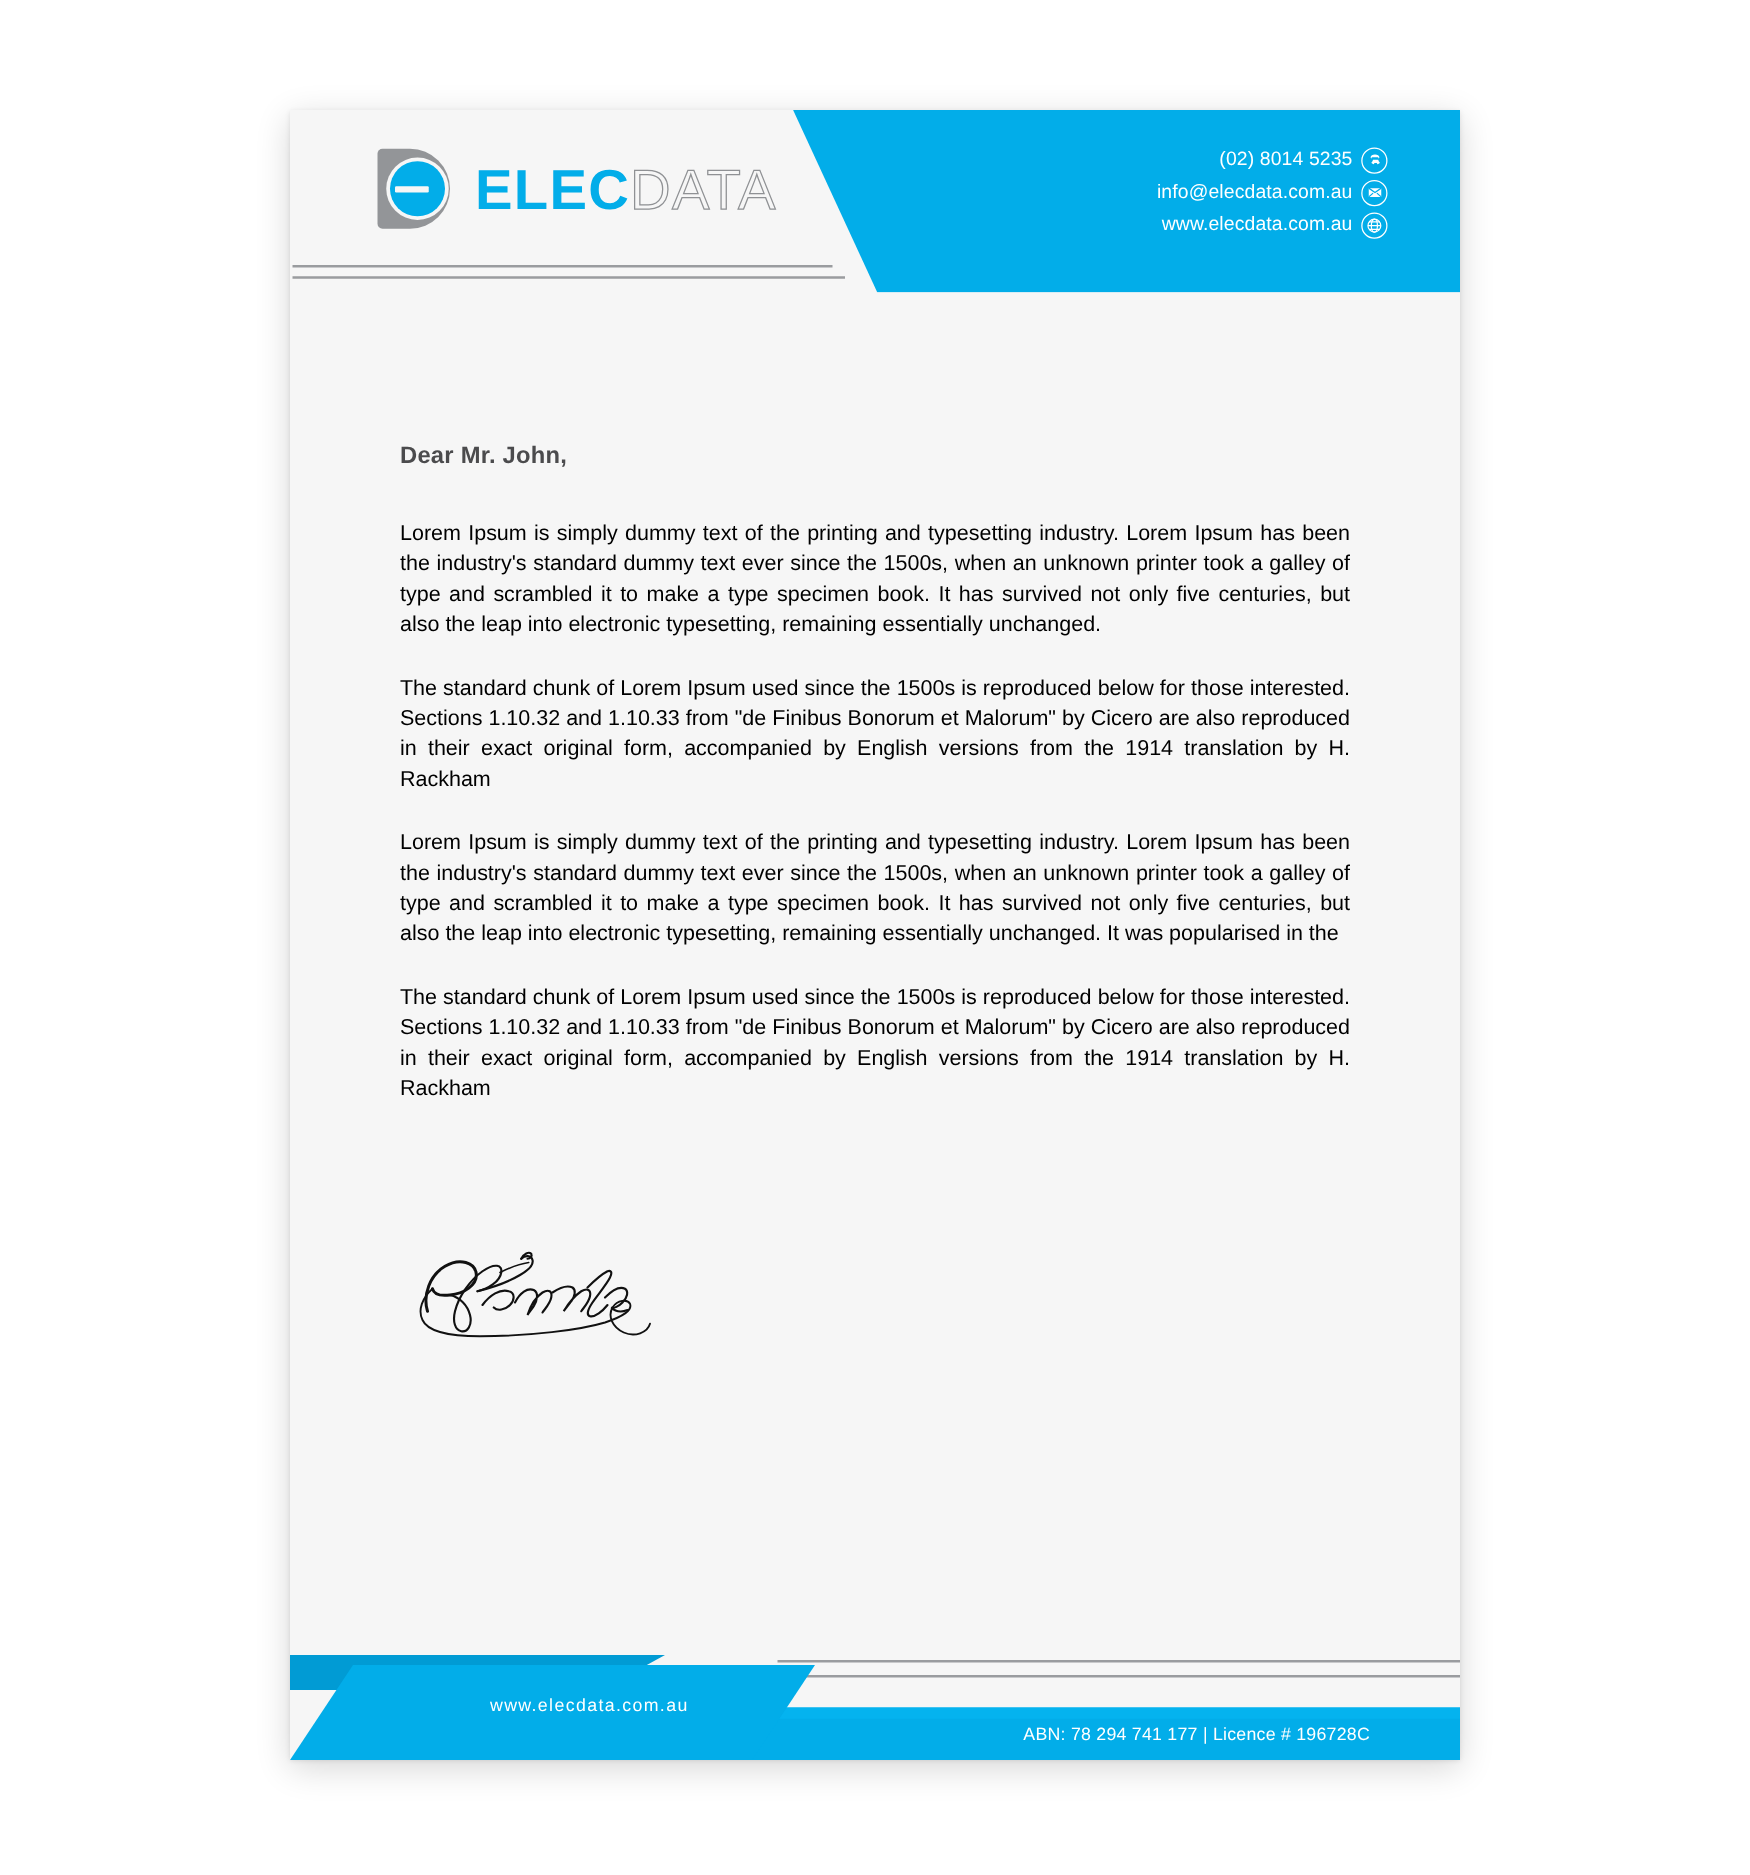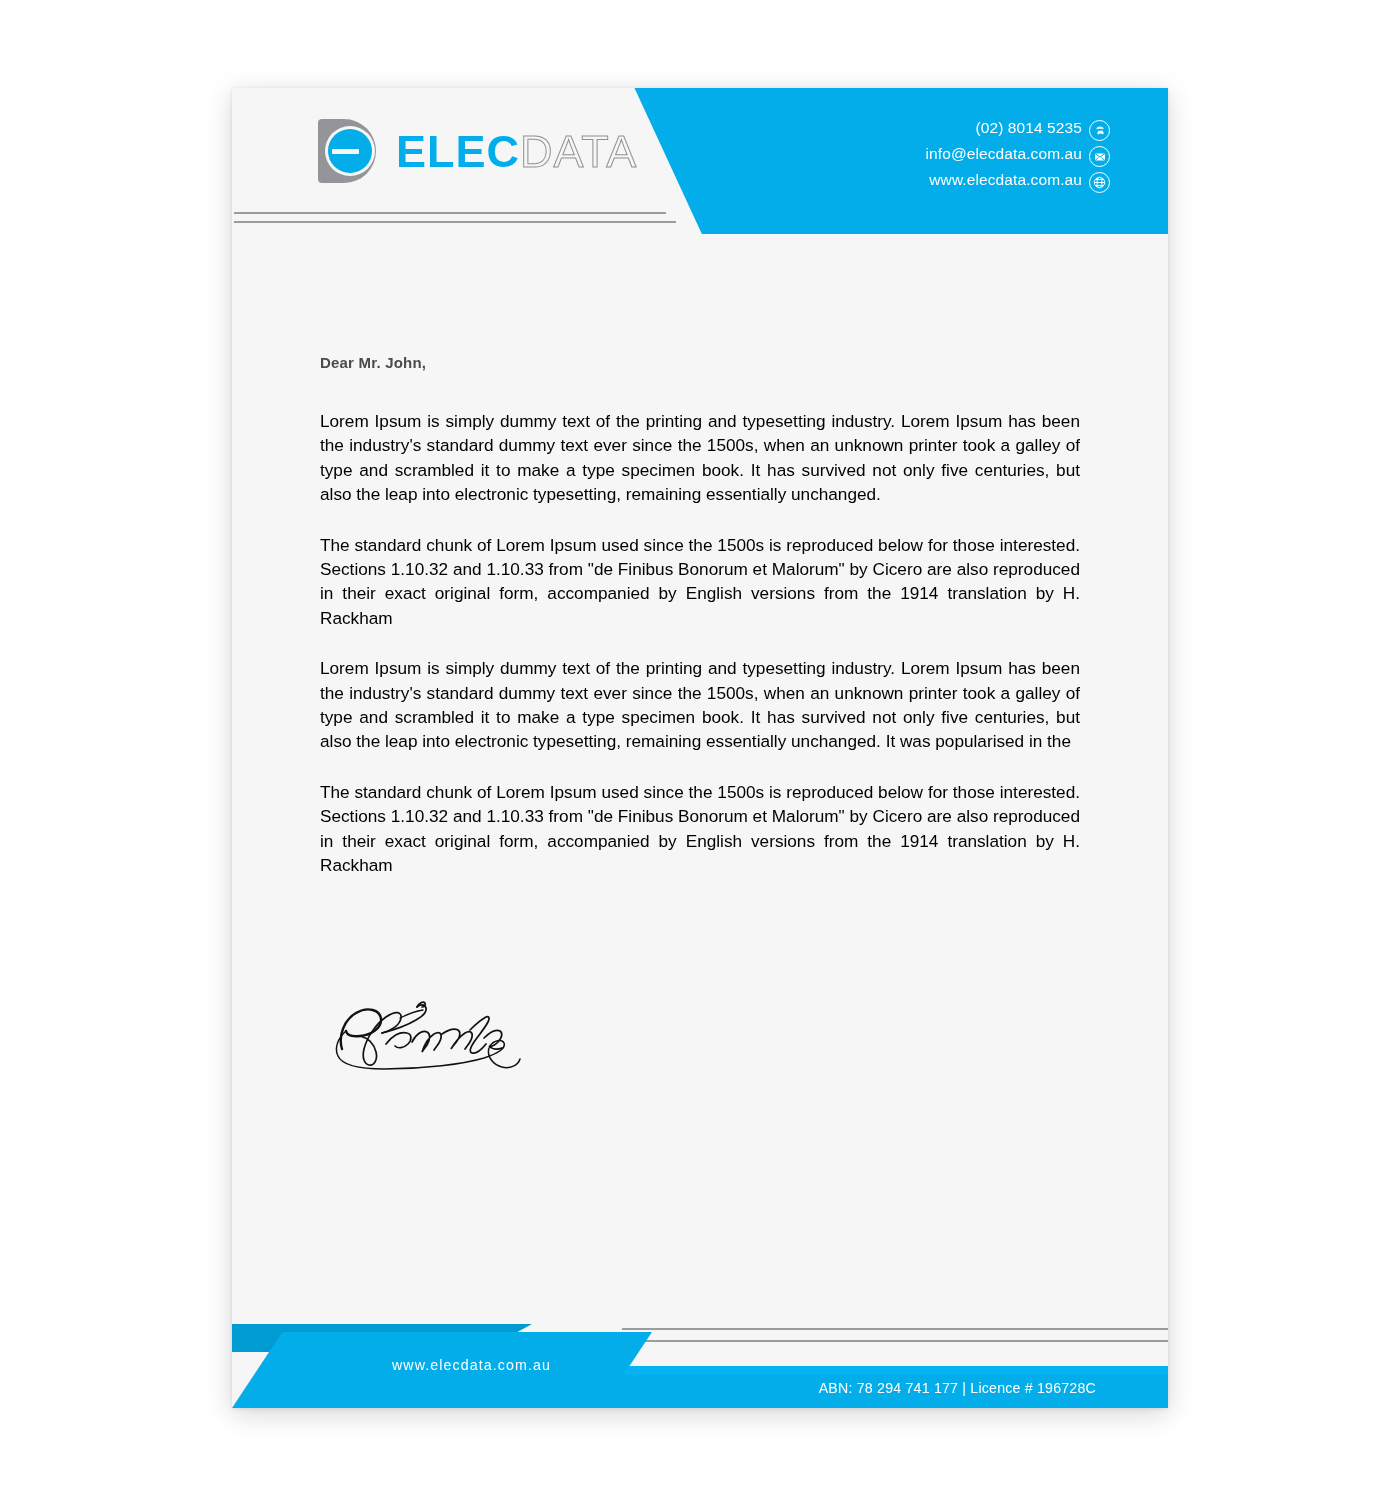--- a/index.html
+++ b/index.html
@@ -42,21 +42,21 @@
     top: 0;
     width: 936px;
     height: 146px;
     background: #02ADE9;
     clip-path: polygon(43.0% 0%, 100% 0%, 100% 100%, 50.2% 100%);
   }
 
   
   #logo-block {
     position: absolute;
-    left: 80px;
+    left: 64px;
     top: 28px;
     display: flex;
     align-items: center;
     gap: 14px;
   }
   #logo-mark {
     position: relative;
     width: 70px;
     height: 70px;
     flex: none;
@@ -119,21 +119,21 @@
     position: absolute;
     right: 58px;
     top: 27px;
     text-align: right;
     color: #ffffff;
     font-size: 15.5px;
     line-height: 26px;
   }
   .contact-row {
     display: flex;
-    align-items: flex-end;
+    align-items: center;
     justify-content: flex-end;
     gap: 7px;
     white-space: nowrap;
   }
   .contact-text { letter-spacing: 0.1px; }
   .contact-icon {
     display: inline-flex;
     align-items: center;
     justify-content: center;
     width: 19px;
@@ -153,21 +153,21 @@
   #hdr-rule-2 { left: 2px; top: 133px; width: 442px; height: 2px; }
 
   
   #letter-body {
     position: absolute;
     left: 88px;
     top: 266px;
     width: 760px;
   }
   #greeting {
-    font-size: 15px;
+    font-size: 19px;
     font-weight: bold;
     color: #4b4b4d;
     letter-spacing: 0.2px;
     margin: 0 0 38px 0;
   }
   .body-para {
     font-size: 17.2px;
     line-height: 24.4px;
     color: #000000;
     text-align: justify;

